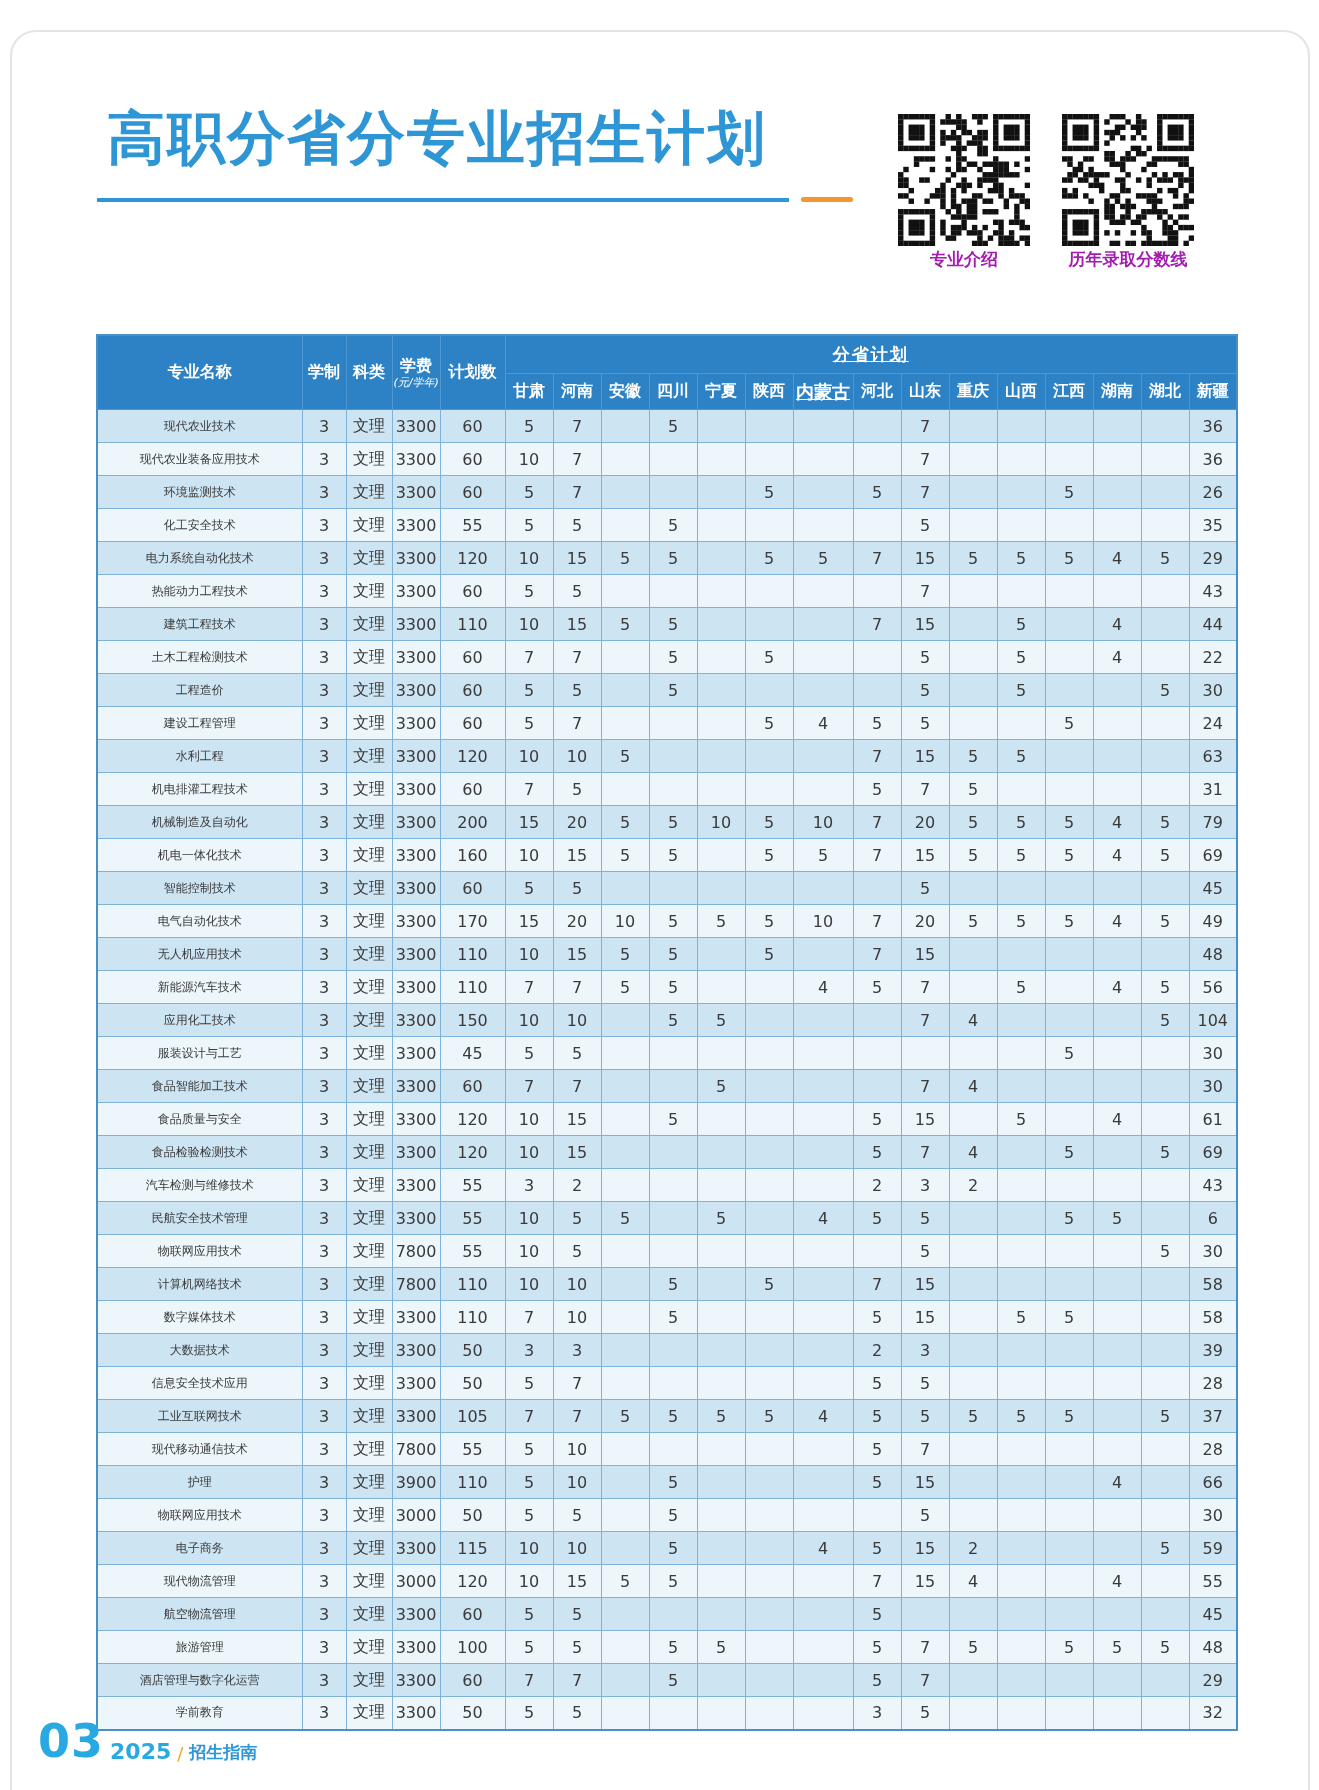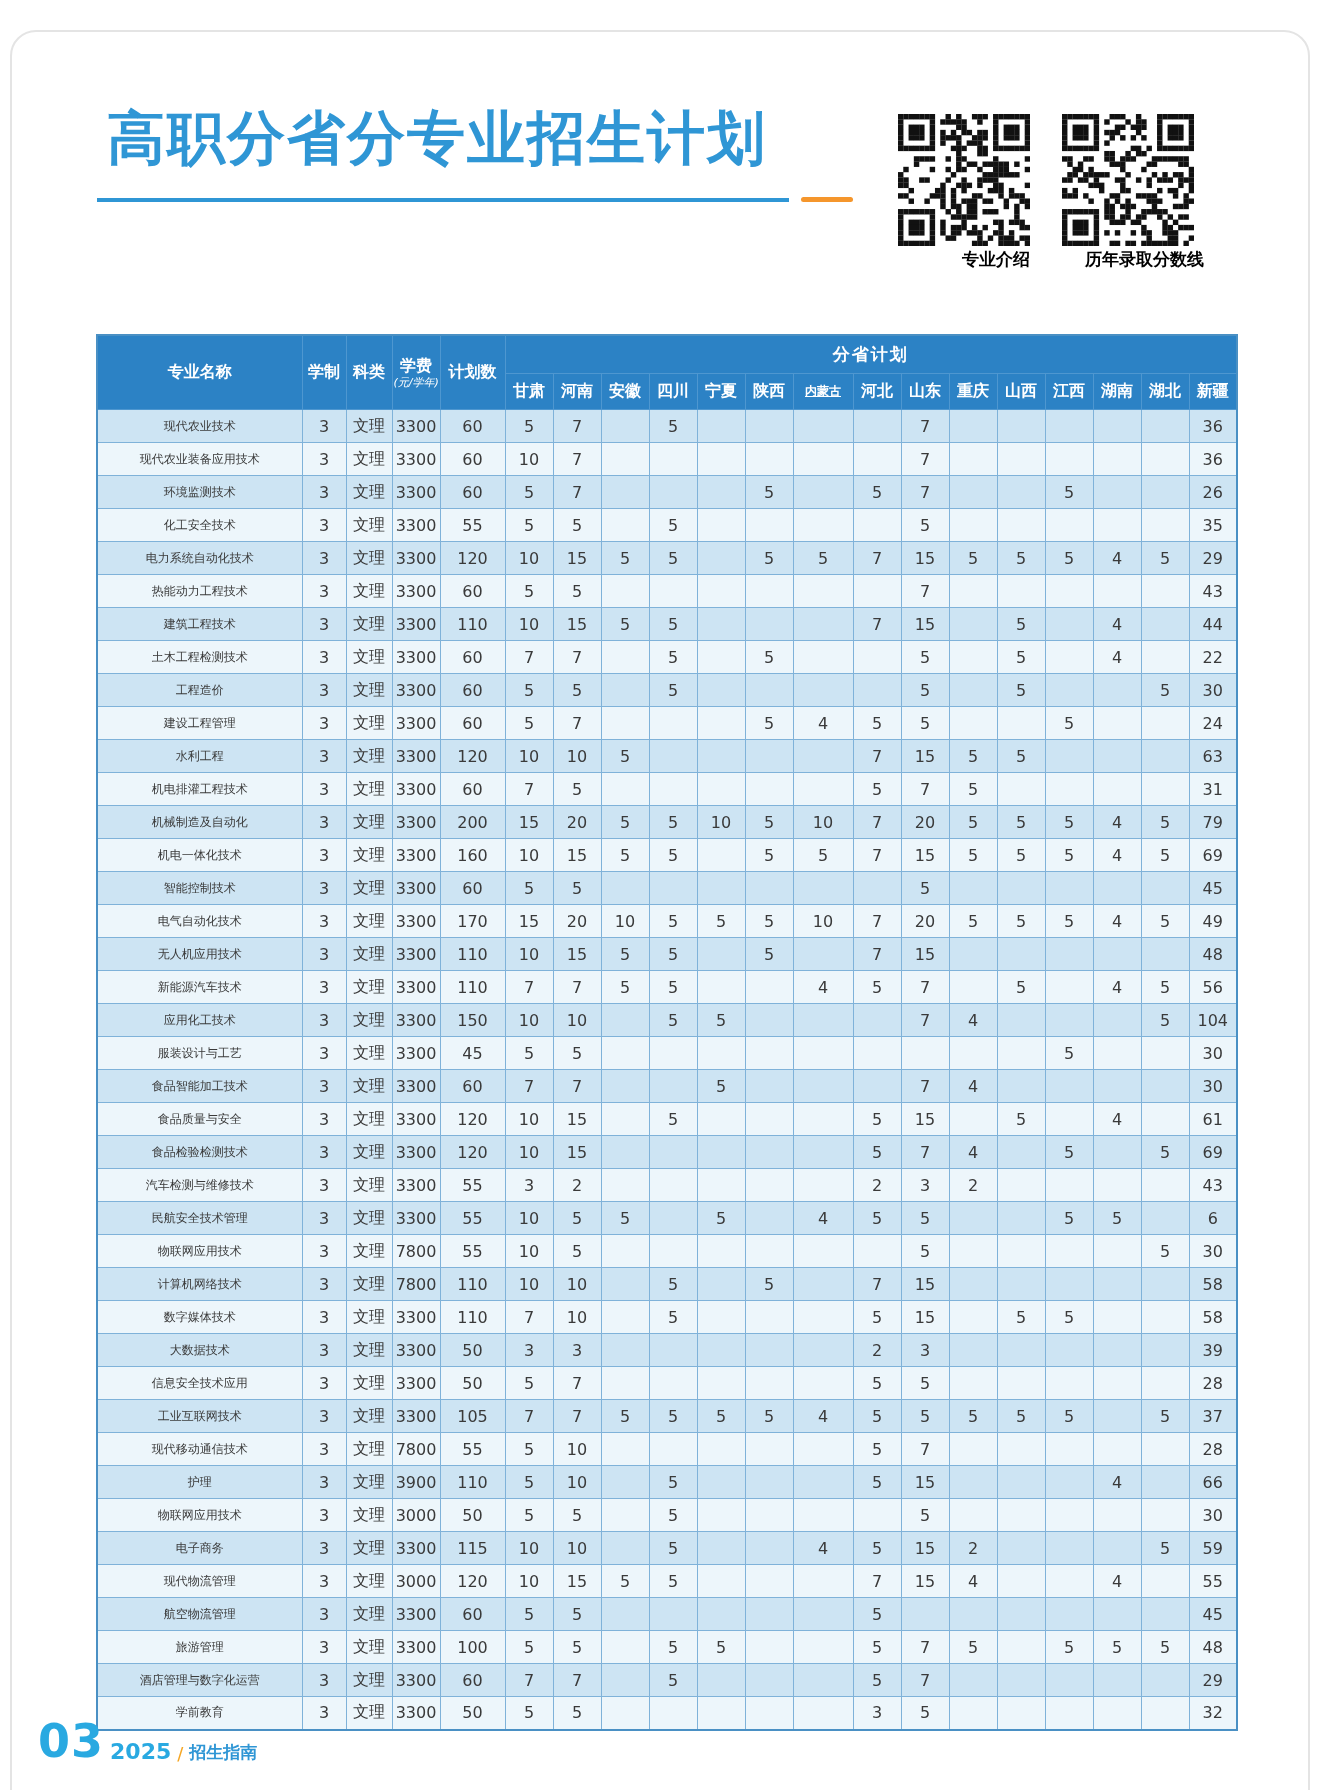--- a/index.html
+++ b/index.html
@@ -23,42 +23,42 @@
     position:absolute;left:97px;top:198px;width:692px;height:4px;background:#2f96d5;
   }
   .title-underline-orange{
     position:absolute;left:801px;top:197px;width:52px;height:5px;background:#f5962c;border-radius:3px;
   }
   .qr{position:absolute;top:114px;width:132px;height:132px;}
   .qr svg{display:block;width:100%;height:100%;}
   #qr-left{left:898px;}
   #qr-right{left:1062px;}
   .qr-label{
-    position:absolute;top:248px;font-size:17px;color:#000000;font-weight:700;
-    text-align:right;white-space:nowrap;
+    position:absolute;top:248px;font-size:17px;color:#a21caf;font-weight:700;
+    text-align:center;white-space:nowrap;
   }
   #qr-label-left{left:898px;width:132px;}
   #qr-label-right{left:1052px;width:152px;}
   
   .plan-table{
     position:absolute;left:96px;top:334px;width:1140px;
     border-collapse:collapse;table-layout:fixed;
     font-size:16px;
   }
   .plan-table th,.plan-table td{
     border:1px solid #7fb2d9;text-align:center;vertical-align:middle;
     padding:0 1px;overflow:hidden;white-space:nowrap;
   }
   .plan-table thead th{
     background:#2c82c5;color:#ffffff;font-weight:700;
     border:1px solid #4e97d0;
   }
   .plan-table thead tr.h1 th{height:37px;}
   .plan-table thead tr.h2 th{height:35px;font-size:16px;}
-  .plan-table thead th.group{font-size:17px;letter-spacing:2px;}
+  .plan-table thead th.group{font-size:17px;letter-spacing:2px;text-decoration:underline;}
   .plan-table thead th .sub{display:block;font-size:11px;font-weight:400;margin-top:-2px;font-style:italic;}
   .plan-table tbody tr{height:33px;}
   .plan-table tbody tr.odd td{background:#cde4f3;}
   .plan-table tbody tr.even td{background:#edf6fb;}
   .plan-table tbody td{color:#3a3a3a;font-size:16px;}
   .plan-table tbody td.major{font-size:12px;letter-spacing:0;}
   .plan-table{border:2px solid #4a90c4;}
   
   .footer{
     position:absolute;left:38px;top:1718px;display:flex;align-items:flex-end;
@@ -709,21 +709,21 @@
       <th rowspan="2">计划数</th>
       <th colspan="15" class="group">分省计划</th>
     </tr>
     <tr class="h2" id="province-header-row">
         <th>甘肃</th>
         <th>河南</th>
         <th>安徽</th>
         <th>四川</th>
         <th>宁夏</th>
         <th>陕西</th>
-        <th style="font-size: 12px; text-decoration: underline;">内蒙古</th>
+        <th style="font-size: 18px; text-decoration: underline;">内蒙古</th>
         <th>河北</th>
         <th>山东</th>
         <th>重庆</th>
         <th>山西</th>
         <th>江西</th>
         <th>湖南</th>
         <th>湖北</th>
         <th>新疆</th>
       </tr>
   </thead>

